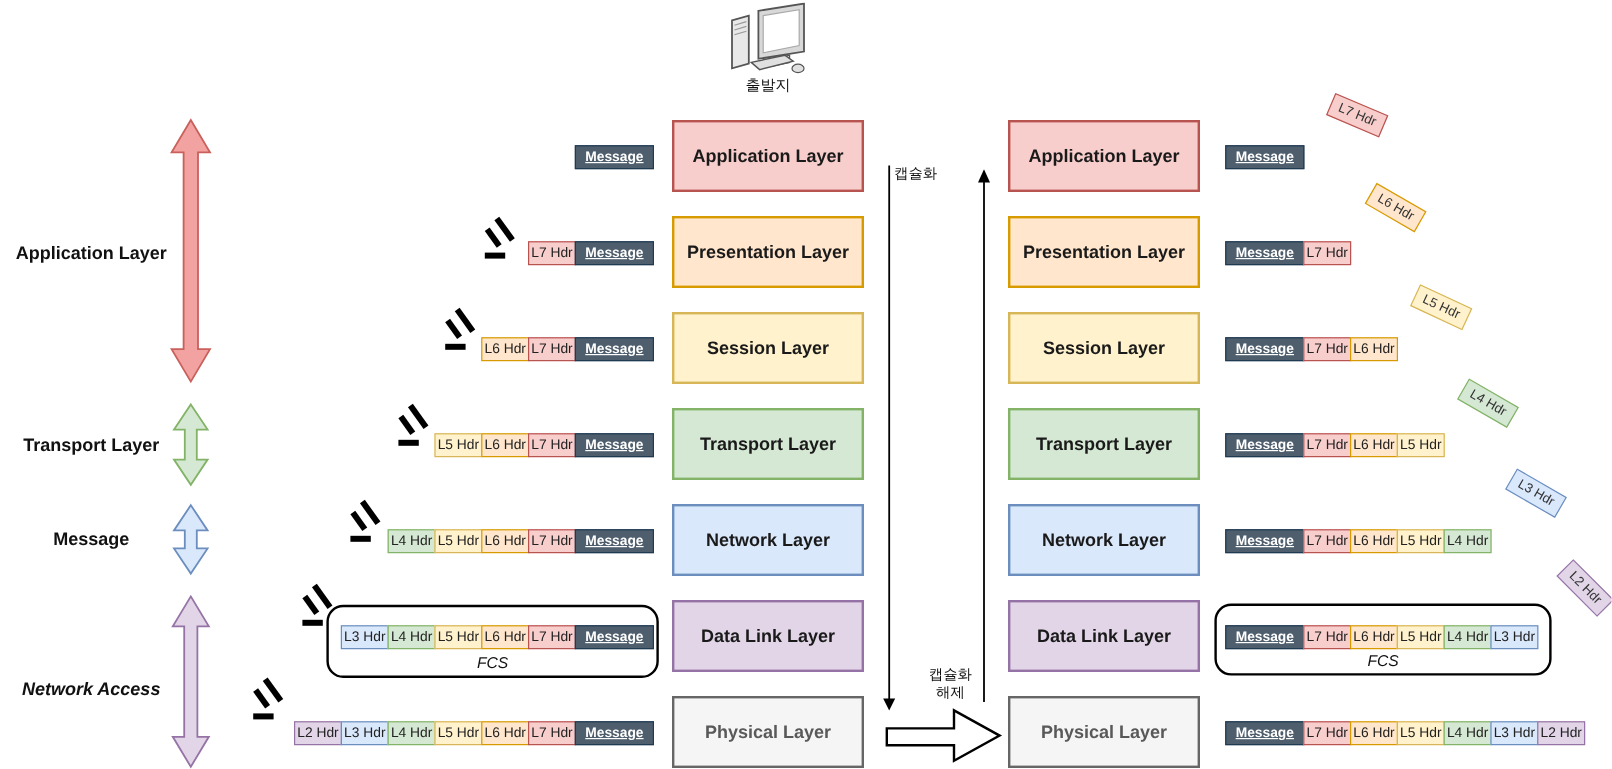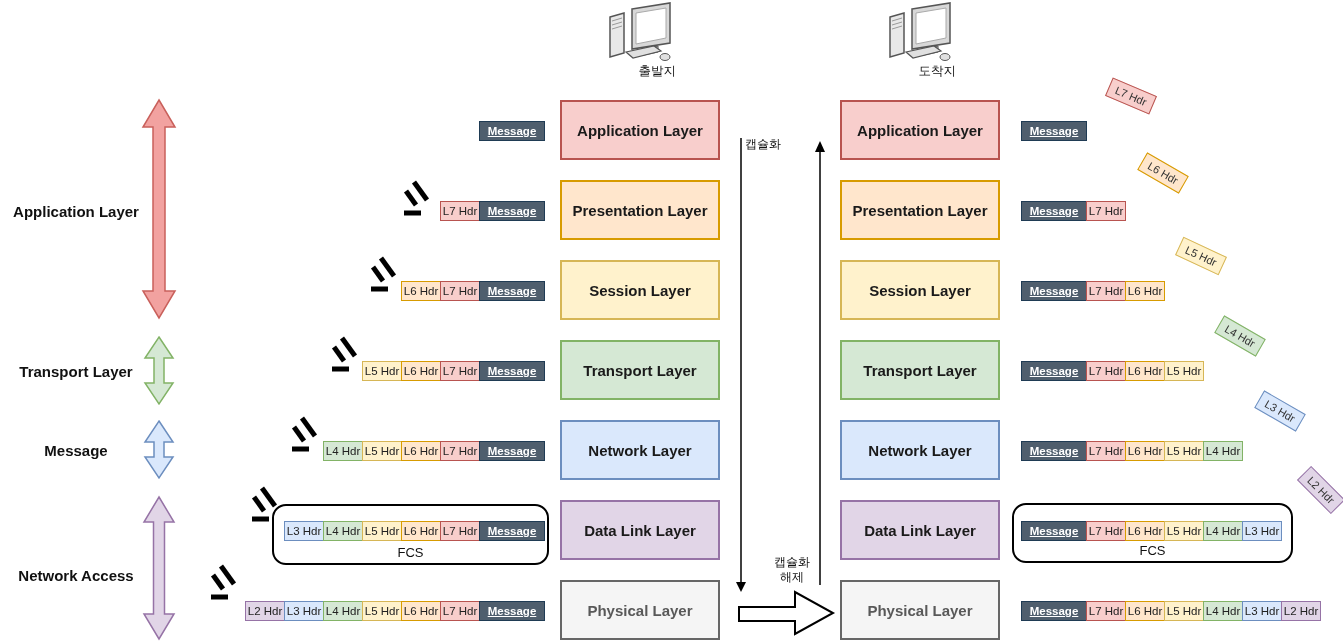--- a/index.html
+++ b/index.html
@@ -10,26 +10,26 @@
   .osi-box{position:absolute;width:160px;height:60px;box-sizing:border-box;border:2px solid;
     display:flex;align-items:center;justify-content:center;font-weight:bold;font-size:15px;color:#1a1a1a;}
   .group-label{position:absolute;left:0;width:152px;text-align:center;font-weight:bold;
     font-size:15px;color:#111;transform:translateY(-50%);}
   .row{position:absolute;display:flex;height:20px;}
   .cell{box-sizing:border-box;height:20px;border:1px solid;display:flex;align-items:center;
     justify-content:center;font-size:11.5px;color:#222;white-space:nowrap;}
   .cell + .cell{margin-left:-1px;}
   .cell.msg{font-weight:bold;text-decoration:underline;}
   .fcs-box{position:absolute;box-sizing:border-box;border:2px solid #000;border-radius:14px;}
-  .fcs-label{position:absolute;left:0;right:0;bottom:3px;text-align:center;font-size:13px;color:#111;}
+  .fcs-label{position:absolute;left:0;right:0;bottom:3px;text-align:center;font-size:13px;color:#111;font-style:italic;}
   .tag{position:absolute;box-sizing:border-box;width:48px;height:20px;border:1px solid;
     display:flex;align-items:center;justify-content:center;font-size:11px;color:#333;}
   .flow-label{position:absolute;font-size:12px;color:#111;}
   .flow-label.decap{width:52px;text-align:center;line-height:1.25;}
-  .computer{position:absolute;width:72px;text-align:right;font-family:Liberation Serif, serif;}
+  .computer{position:absolute;width:72px;text-align:center;font-family:Liberation Serif, serif;}
   .computer-label{font-size:12.5px;color:#111;margin-top:1px;}
 </style>
 </head>
 <body>
 
 <div class="canvas">
 
   <svg class="overlay" id="arrows-layer" width="1343" height="641" viewBox="0 0 1343 641">
       <polygon points="159,100 175,127 165,127 165,291 175,291 159,318 143,291 153,291 153,127 143,127" fill="#f2a2a0" stroke="#c9605b" stroke-width="1.5"></polygon>
       <polygon points="159,337 173,358 164,358 164,383 173,383 159,404 145,383 154,383 154,358 145,358" fill="#d5e8d4" stroke="#82b366" stroke-width="1.5"></polygon>
@@ -73,21 +73,21 @@
     <line x1="10" y1="0" x2="23" y2="18"></line>
     <line x1="2" y1="9" x2="12" y2="23"></line>
     <line x1="0" y1="31" x2="17" y2="31"></line>
       </g>
     </svg>
 
   <div id="group-labels">
       <div class="group-label" style="top: 211px;">Application Layer</div>
       <div class="group-label" style="top: 371px;">Transport Layer</div>
       <div class="group-label" style="top: 450px;">Message</div>
-      <div class="group-label" style="top: 575px;">Network Access</div>
+      <div class="group-label" style="top: 575px; font-style: italic;">Network Access</div>
     </div>
   <div id="osi-mid">
       <div class="osi-box" style="left: 560px; top: 100px; background: rgb(248, 206, 204); border-color: rgb(184, 84, 80); color: rgb(26, 26, 26);">Application Layer</div>
       <div class="osi-box" style="left: 560px; top: 180px; background: rgb(255, 230, 204); border-color: rgb(215, 155, 0); color: rgb(26, 26, 26);">Presentation Layer</div>
       <div class="osi-box" style="left: 560px; top: 260px; background: rgb(255, 242, 204); border-color: rgb(214, 182, 86); color: rgb(26, 26, 26);">Session Layer</div>
       <div class="osi-box" style="left: 560px; top: 340px; background: rgb(213, 232, 212); border-color: rgb(130, 179, 102); color: rgb(26, 26, 26);">Transport Layer</div>
       <div class="osi-box" style="left: 560px; top: 420px; background: rgb(218, 232, 252); border-color: rgb(108, 142, 191); color: rgb(26, 26, 26);">Network Layer</div>
       <div class="osi-box" style="left: 560px; top: 500px; background: rgb(225, 213, 231); border-color: rgb(150, 115, 166); color: rgb(26, 26, 26);">Data Link Layer</div>
       <div class="osi-box" style="left: 560px; top: 580px; background: rgb(245, 245, 245); border-color: rgb(102, 102, 102); color: rgb(89, 89, 89);">Physical Layer</div>
     </div>
@@ -218,28 +218,14 @@
       <polygon points="40,47 54,44 54,50 40,53" fill="#cfcfcf" stroke="#555" stroke-width="1"></polygon>
       <polygon points="6,15 20,11 20,51 6,55" fill="#e8e8e8" stroke="#555" stroke-width="1.5"></polygon>
       <line x1="8" y1="19" x2="18" y2="16" stroke="#999"></line>
         <line x1="8" y1="23" x2="18" y2="20" stroke="#999"></line>
         <line x1="8" y1="27" x2="18" y2="24" stroke="#999"></line>
       <polygon points="22,50 50,44 57,49 29,56" fill="#e0e0e0" stroke="#555" stroke-width="1.2"></polygon>
       <ellipse cx="61" cy="55" rx="5" ry="3.5" fill="#e0e0e0" stroke="#555"></ellipse>
     </svg>
     <div class="computer-label">출발지</div>
   </div>
-  <div class="computer" style="left:884px;top:2px">
-    <svg width="72" height="60" viewBox="0 0 72 60">
-      <polygon points="28,7 66,1 66,41 28,47" fill="#d8d8d8" stroke="#555" stroke-width="1.5"></polygon>
-      <polygon points="32,11 62,6 62,36 32,42" fill="#ffffff" stroke="#aaaaaa" stroke-width="1"></polygon>
-      <polygon points="40,47 54,44 54,50 40,53" fill="#cfcfcf" stroke="#555" stroke-width="1"></polygon>
-      <polygon points="6,15 20,11 20,51 6,55" fill="#e8e8e8" stroke="#555" stroke-width="1.5"></polygon>
-      <line x1="8" y1="19" x2="18" y2="16" stroke="#999"></line>
-        <line x1="8" y1="23" x2="18" y2="20" stroke="#999"></line>
-        <line x1="8" y1="27" x2="18" y2="24" stroke="#999"></line>
-      <polygon points="22,50 50,44 57,49 29,56" fill="#e0e0e0" stroke="#555" stroke-width="1.2"></polygon>
-      <ellipse cx="61" cy="55" rx="5" ry="3.5" fill="#e0e0e0" stroke="#555"></ellipse>
-    </svg>
-    <div class="computer-label">도착지</div>
-  </div>
 
 </div>
 
 </body></html>

